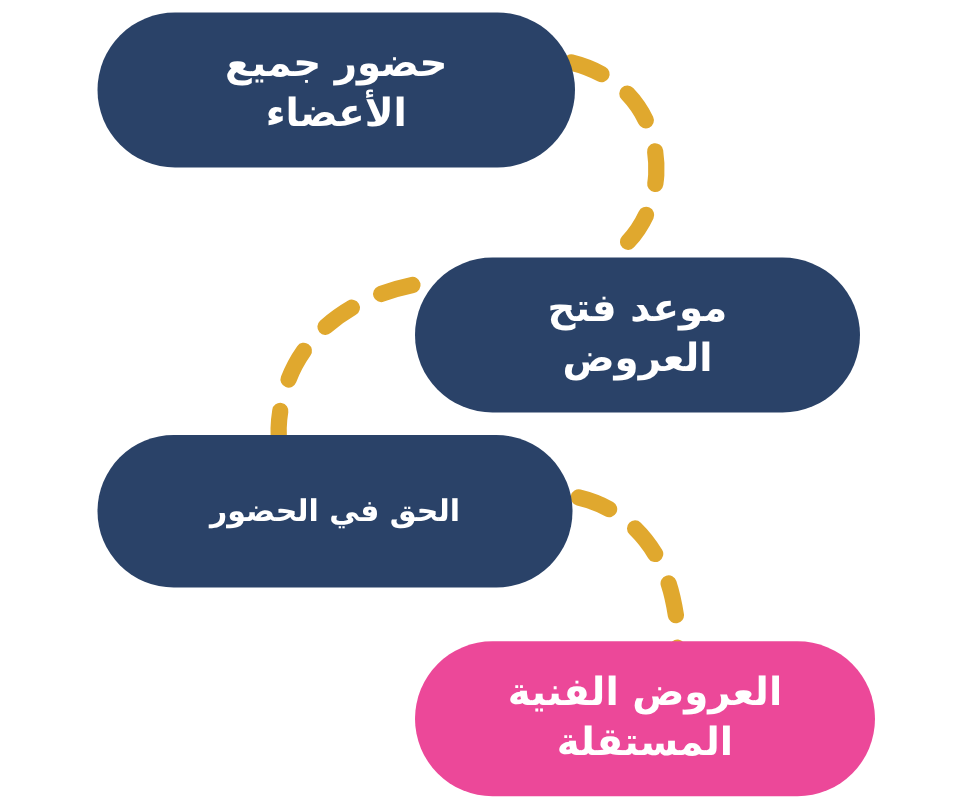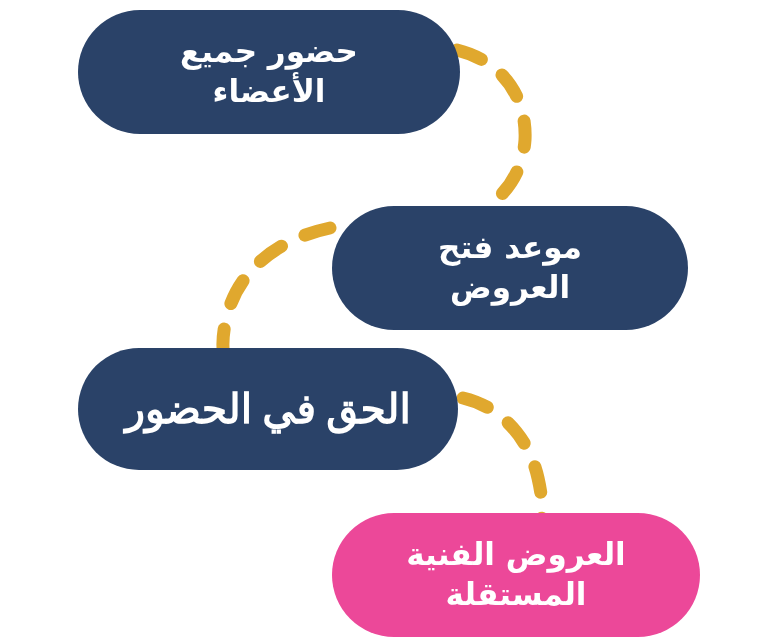--- a/index.html
+++ b/index.html
@@ -42,21 +42,21 @@
     z-index: 2;
   }
   .pill-label {
     display: block;
     width: 100%;
     white-space: pre-line;
   }
   
   #pill-0 { left: 78px;  top: 10px;  width: 382px; height: 124px; font-size: 31px; }
   #pill-1 { left: 332px; top: 176px; width: 356px; height: 124px; font-size: 31px; margin-top: 30px; }
-  #pill-2 { left: 78px;  top: 348px; width: 380px; height: 122px; font-size: 41px; font-family: Liberation Serif, serif; }
+  #pill-2 { left: 78px;  top: 348px; width: 380px; height: 122px; font-size: 24px; }
   #pill-3 { left: 332px; top: 513px; width: 368px; height: 124px; font-size: 31px; }
 </style>
 </head>
 <body>
 
 <div id="canvas" style="background: rgb(255, 255, 255);">
 
   <svg class="connectors" viewBox="0 0 768 644" width="768" height="644" aria-hidden="true">
 
     <path d="M 457 50 C 505 62, 527 100, 525 140 C 523 168, 510 186, 500 196" fill="none" stroke="#e0a82e" stroke-width="13" stroke-linecap="round" stroke-dasharray="26 26"></path>

